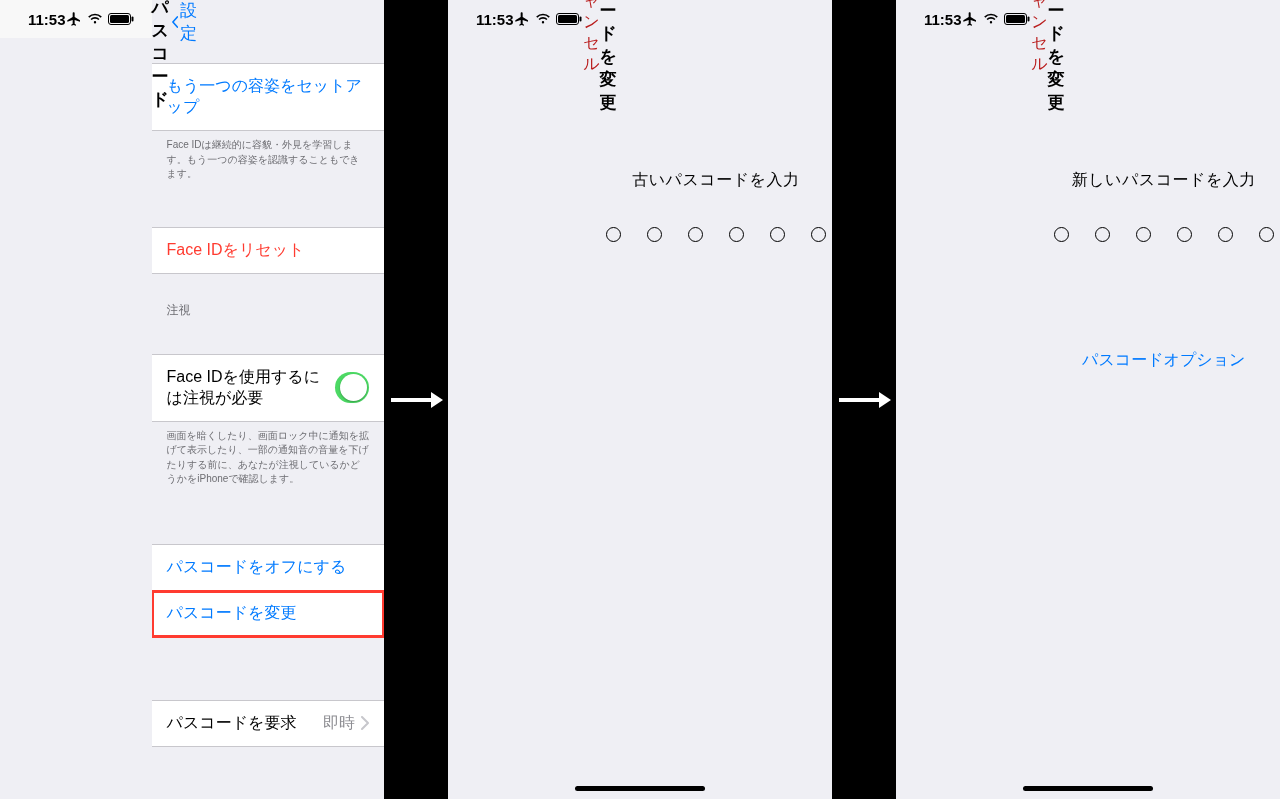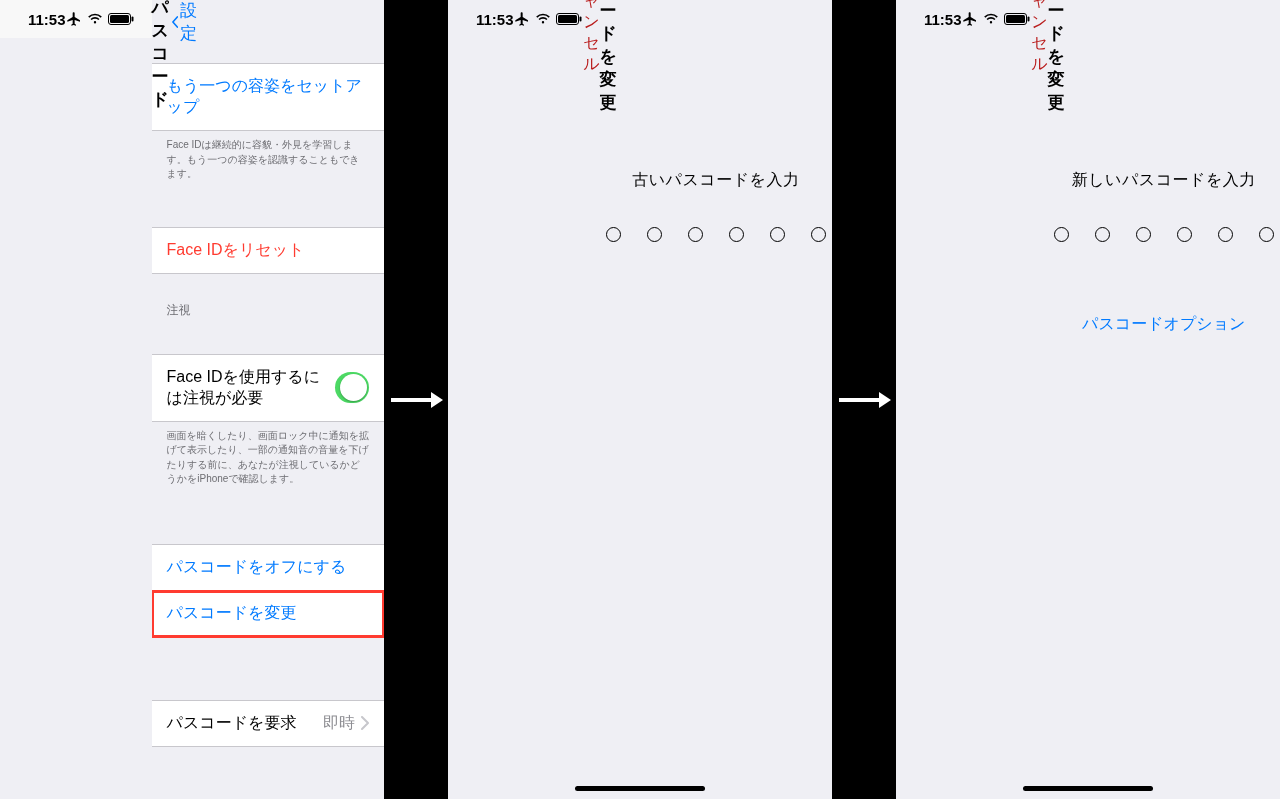--- a/index.html
+++ b/index.html
@@ -152,21 +152,21 @@
   }
   .dot {
     width:15px; height:15px; border-radius:50%;
     border:1.3px solid #000;
     background:transparent;
   }
   .options-link {
     text-align:center;
     color:#007aff;
     font-size:16px;
-    margin-top: 72px;
+    margin-top: 108px;
   }
 
   
   .home-indicator {
     position:absolute; bottom:8px; left:50%; transform:translateX(-50%);
     width:130px; height:5px; background:#000; border-radius:3px;
   }
 
   .chevron-right { color:#c7c7cc; }
 </style>

